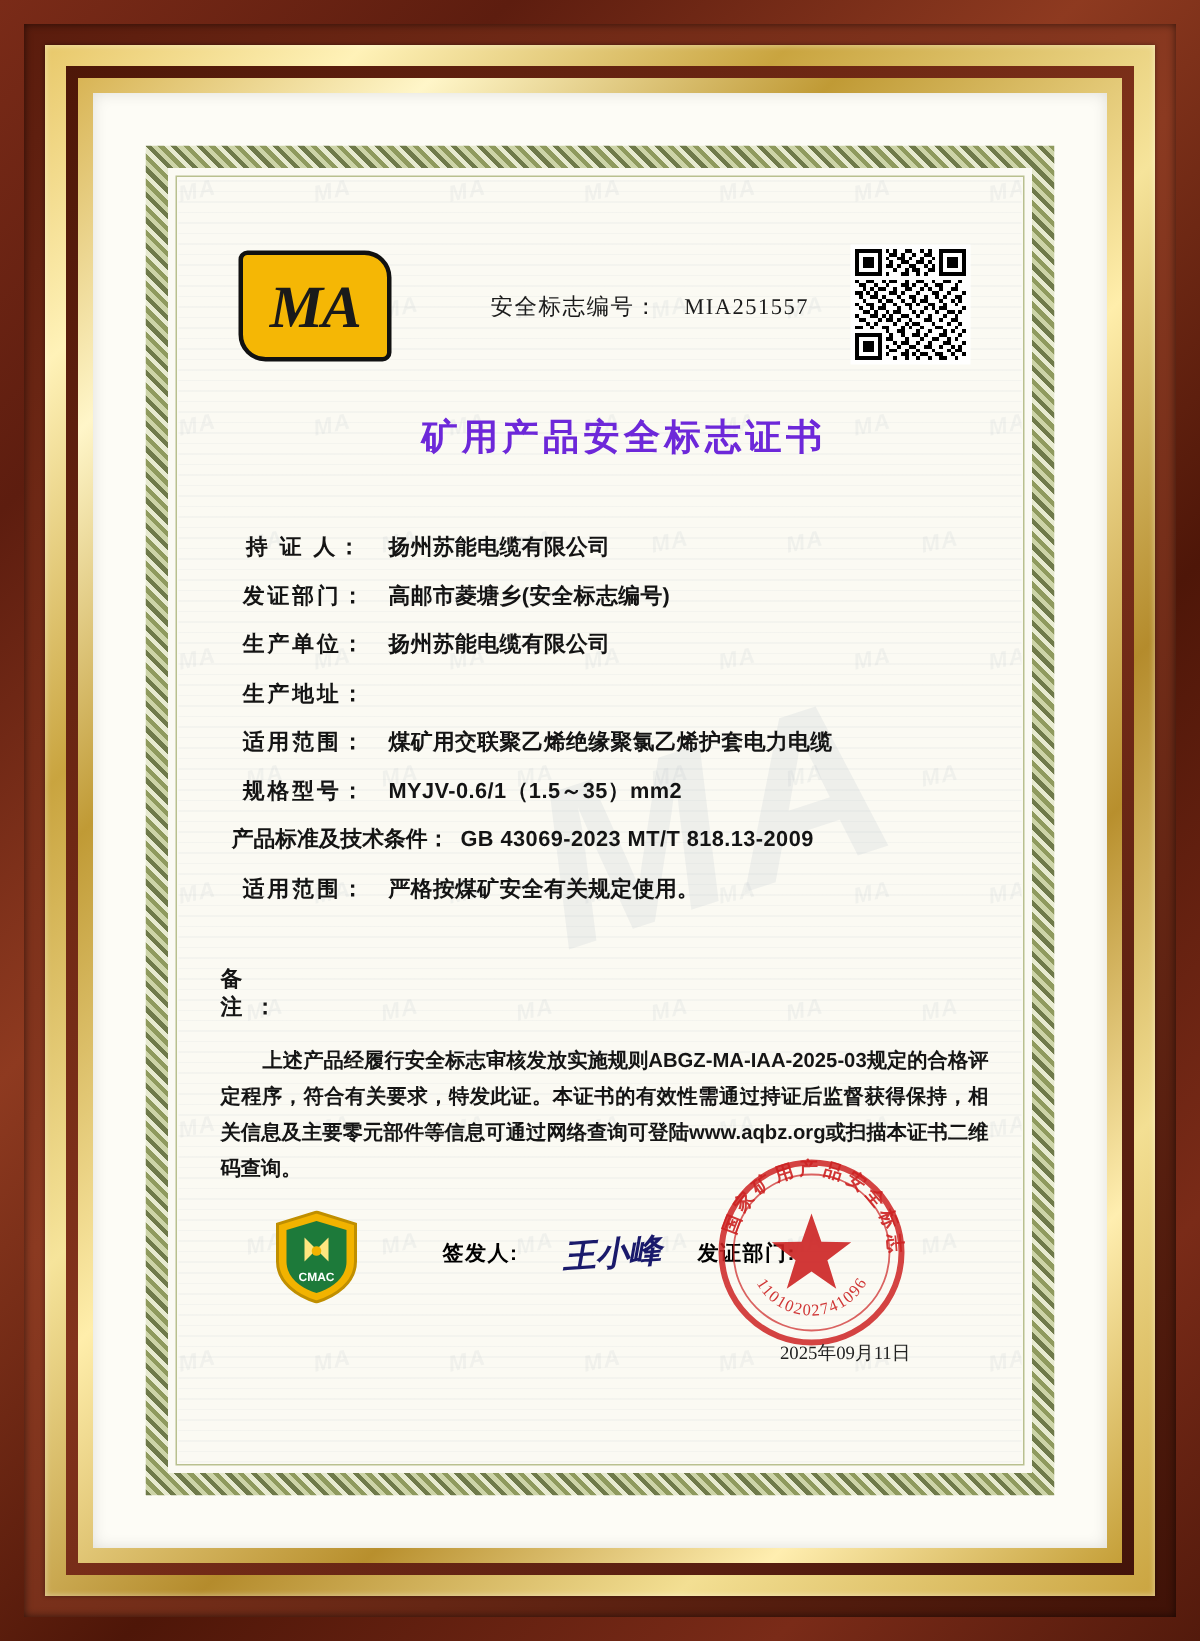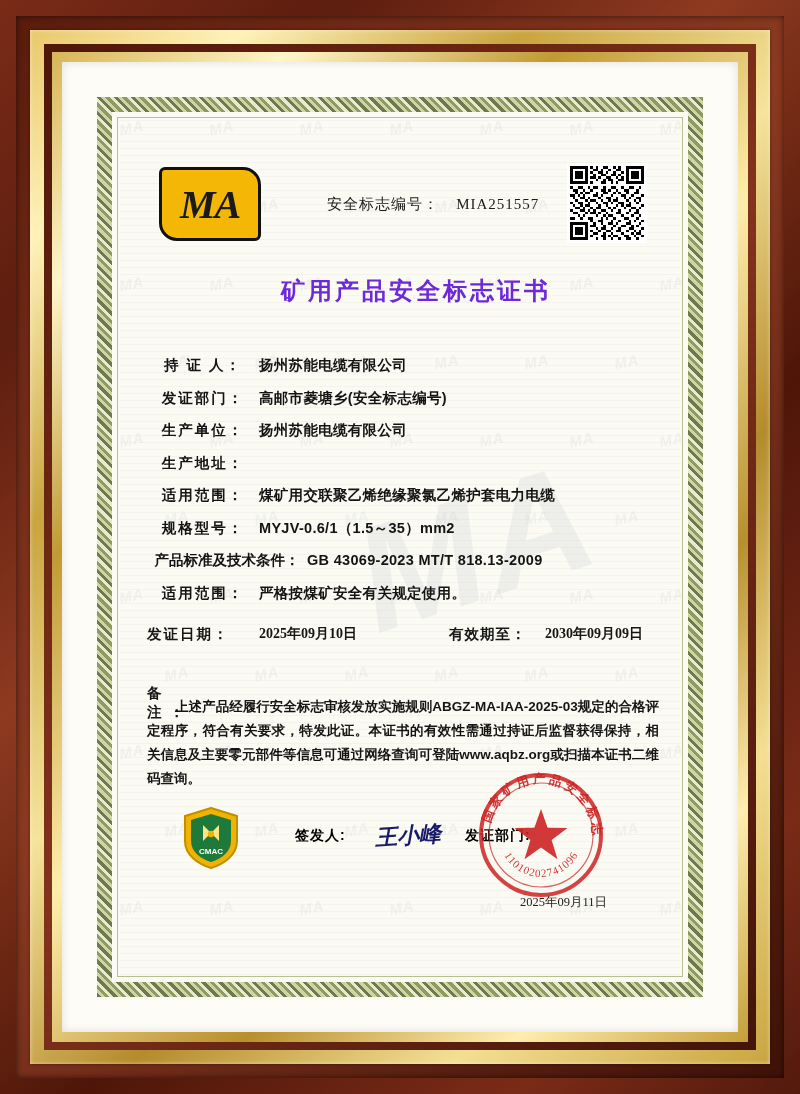--- a/index.html
+++ b/index.html
@@ -521,26 +521,20 @@
         </div>
         <div class="row">
           <div class="lbl wide" style="width:160px">产品标准及技术条件：</div>
           <div class="val">GB 43069-2023 MT/T 818.13-2009</div>
         </div>
         <div class="row">
           <div class="lbl">适用范围：</div>
           <div class="val">严格按煤矿安全有关规定使用。</div>
         </div>
 
-        <div class="row-date">
-          <div class="lbl">发证日期：</div>
-          <div class="val">2025年09月10日</div>
-          <div class="lbl2">有效期至：</div>
-          <div class="val2">2030年09月09日</div>
-        </div>
 
         <div class="row-remark">
           <div class="lbl">备　　注：</div>
           <div class="val"></div>
         </div>
       </div>
 
       <div class="note">
         <span class="ind"></span><span>上述产品经履行安全标志审核发放实施规则ABGZ-MA-IAA-2025-03规定的合格评定程序，符合有关要求，特发此证。本证书的有效性需通过持证后监督获得保持，相关信息及主要零元部件等信息可通过网络查询可登陆www.aqbz.org或扫描本证书二维码查询。</span>
       </div>

